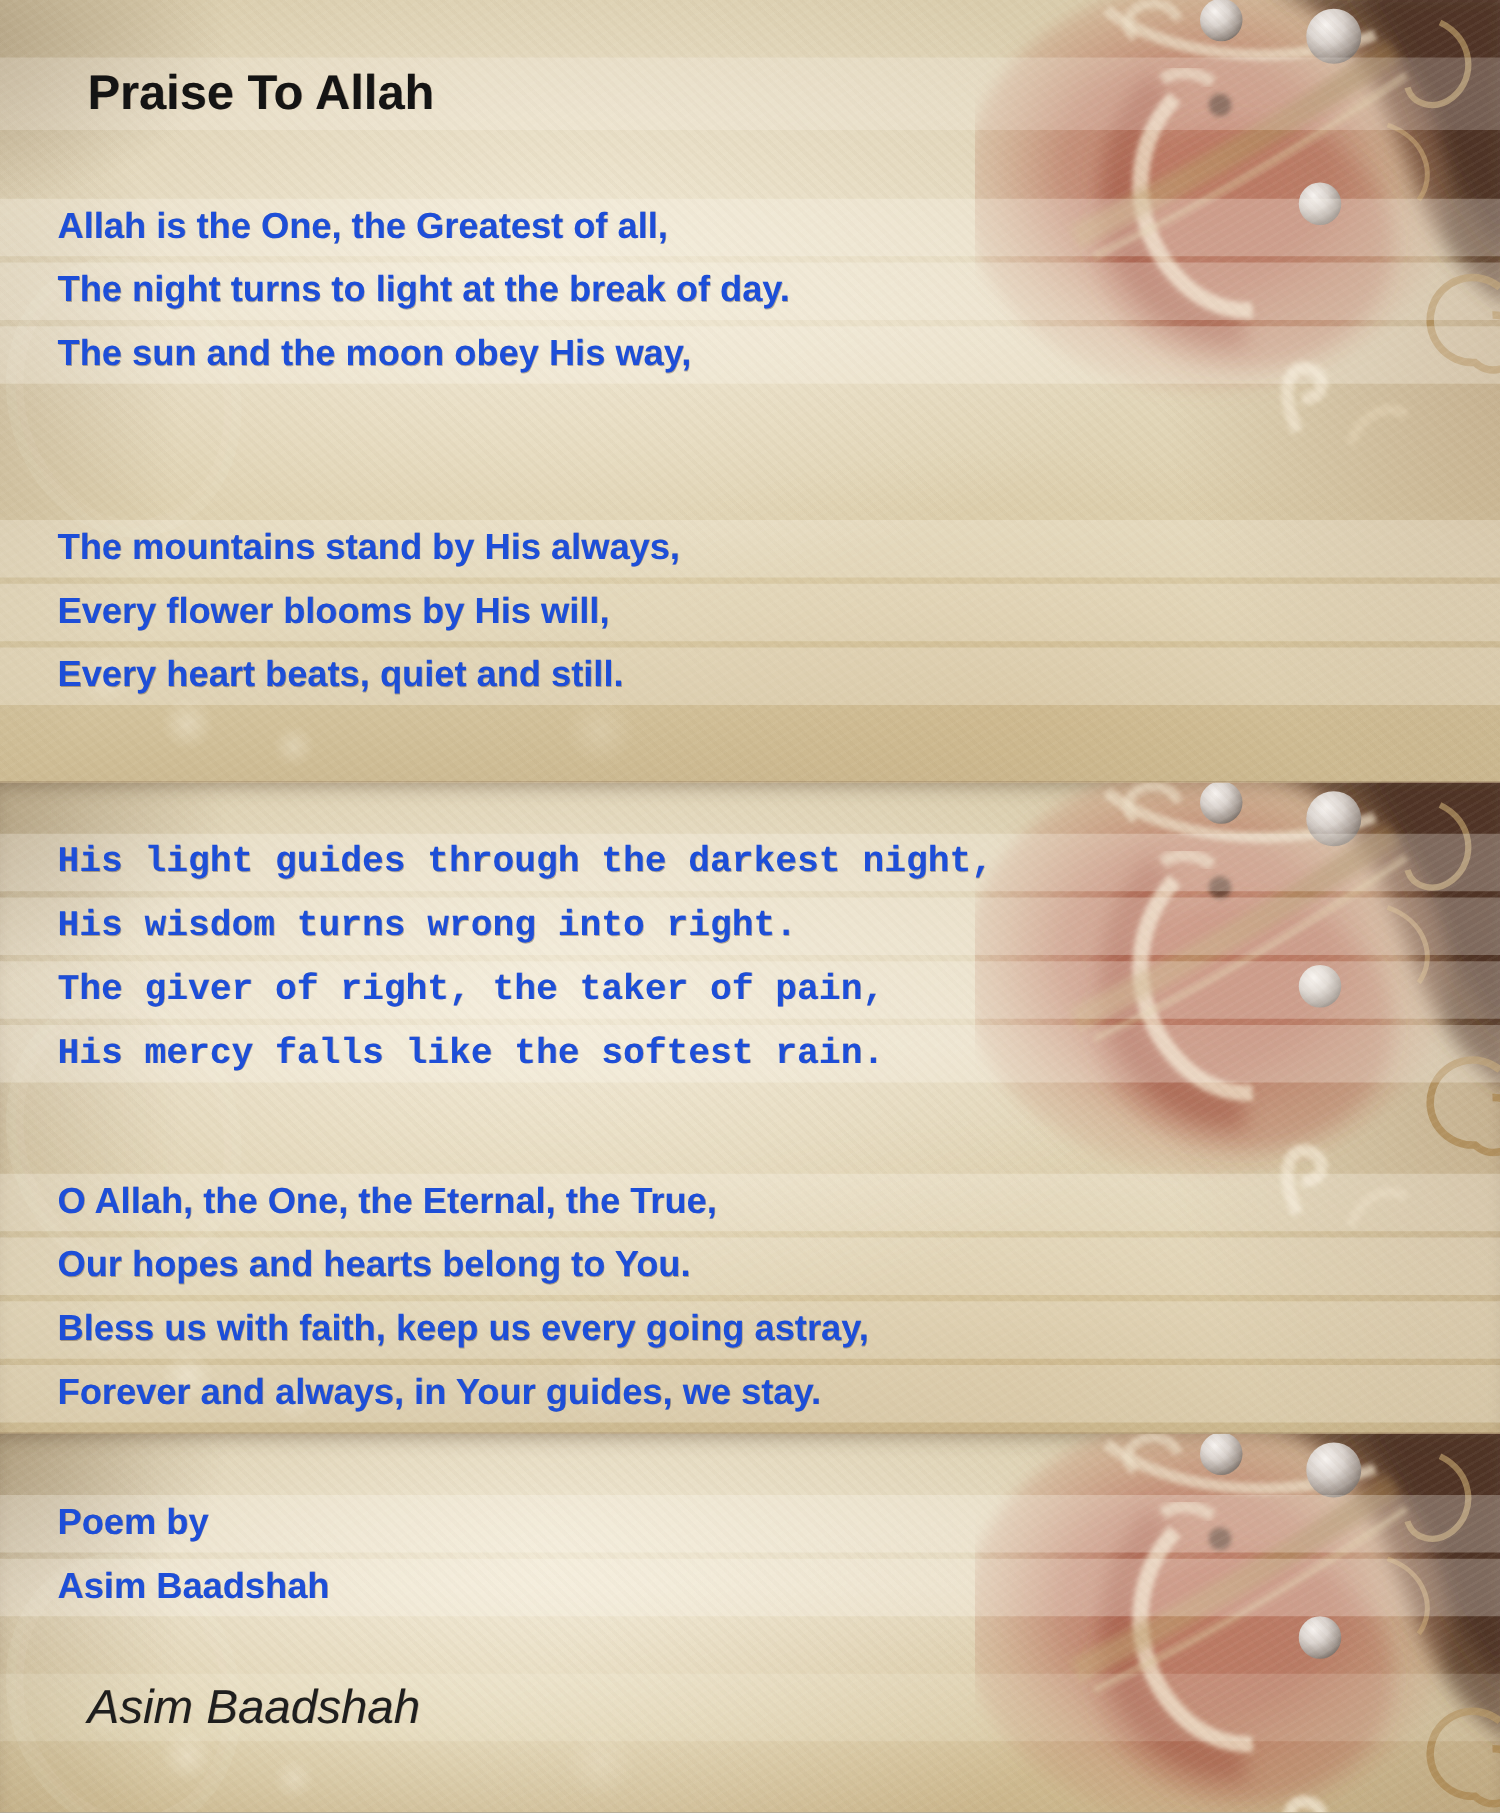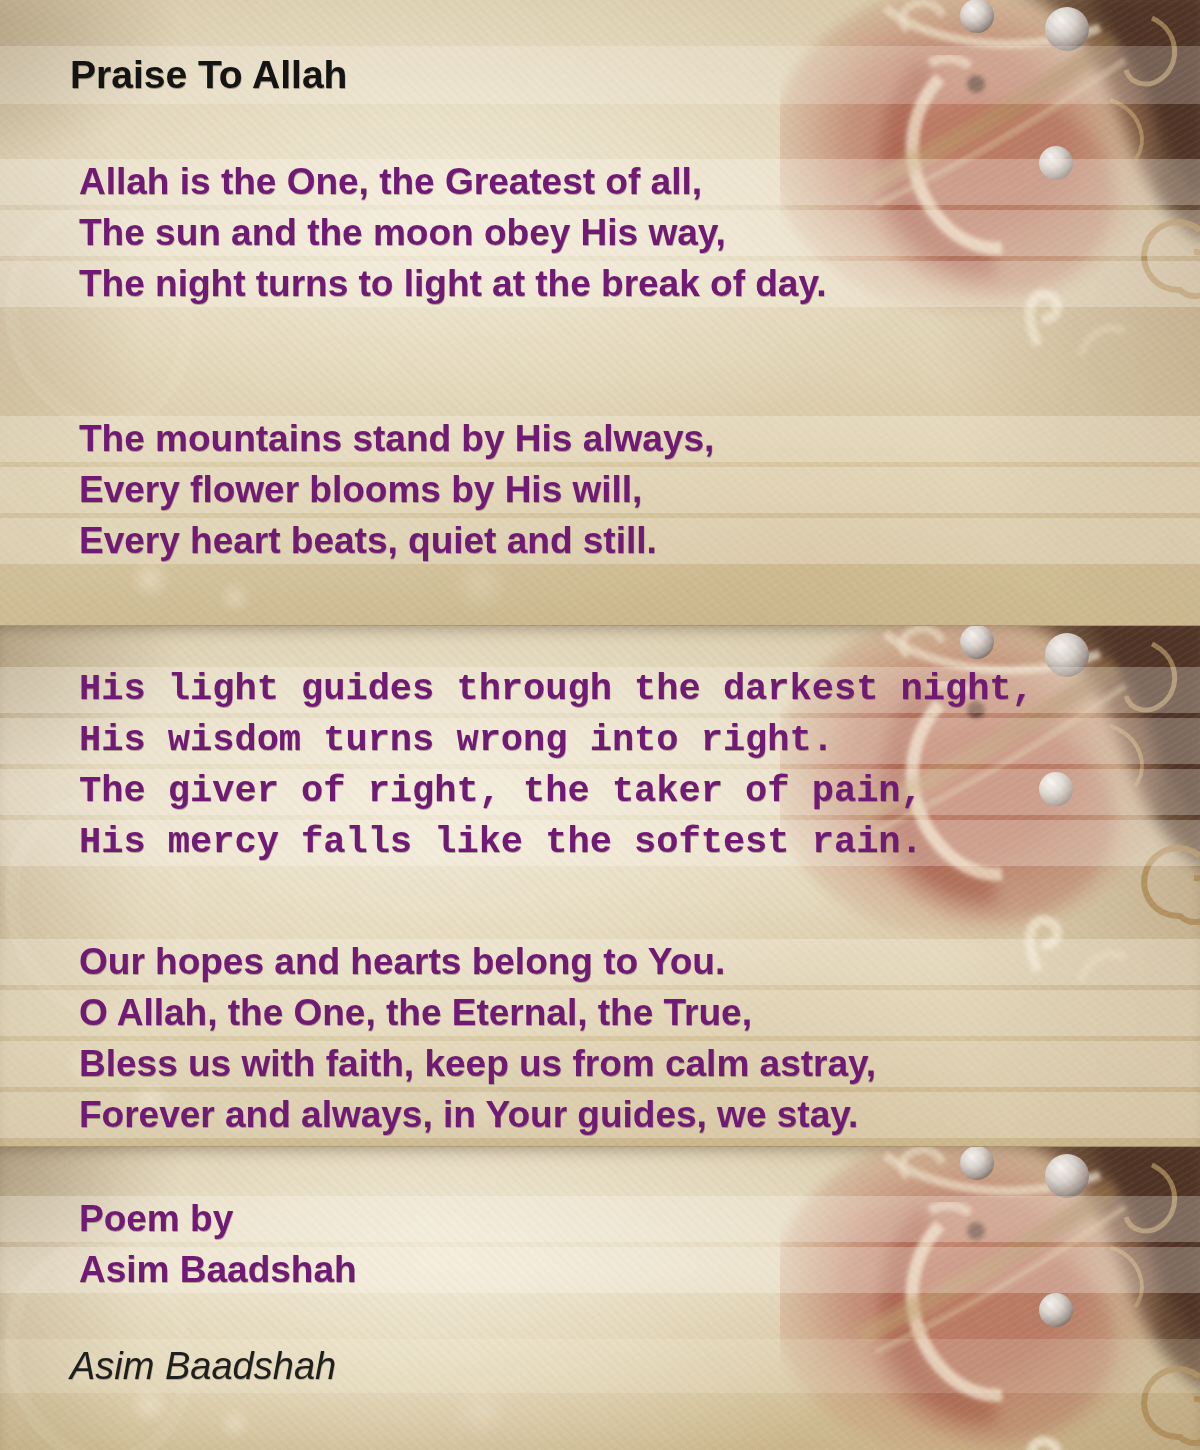--- a/index.html
+++ b/index.html
@@ -43,22 +43,22 @@
       repeating-linear-gradient(-30deg, rgba(255,250,235,0.040) 0 2px, rgba(255,250,235,0) 2px 6px);
   }
   
   .textlayer{position:absolute;inset:0;z-index:2;}
   .band-row{position:relative;height:51px;}
   .band-row::before{
     content:"";position:absolute;left:0;right:0;top:3px;bottom:2px;
     background:rgba(255,252,244,0.27);
   }
   .band-row .txt{
-    position:relative;display:block;padding-left:79px;
-    font-weight:bold;font-size:37px;line-height:51px;color:#701a75;
+    position:relative;display:block;padding-left:46px;
+    font-weight:bold;font-size:29px;line-height:51px;color:#1d4ed8;
     text-shadow:0.5px 0.5px 0.5px rgba(60,40,20,0.35);
     white-space:nowrap;
   }
   .title-wrap{position:absolute;left:0;width:100%;top:44px;height:62px;}
   .title-wrap::before{content:"";position:absolute;inset:2px 0;background:rgba(255,252,244,0.22);}
   .title-wrap h1{
     position:relative;margin:0;padding-left:70px;
     font-size:39px;line-height:62px;font-weight:bold;color:#141414;
     text-shadow:0.5px 0.5px 0.5px rgba(60,40,20,0.4);
   }
@@ -155,25 +155,25 @@
 
     <div class="title-wrap">
       <h1>Praise To Allah</h1>
     </div>
 
     <div class="stanza stanza-1">
       <div class="band-row">
           <span class="txt">Allah is the One, the Greatest of all,</span>
         </div>
       <div class="band-row">
+          <span class="txt">The night turns to light at the break of day.</span>
+        </div>
+      <div class="band-row">
           <span class="txt">The sun and the moon obey His way,</span>
         </div>
-      <div class="band-row">
-          <span class="txt">The night turns to light at the break of day.</span>
-        </div>
     </div>
 
     <div class="stanza stanza-2">
       <div class="band-row">
           <span class="txt">The mountains stand by His always,</span>
         </div>
       <div class="band-row">
           <span class="txt">Every flower blooms by His will,</span>
         </div>
       <div class="band-row">
@@ -191,27 +191,27 @@
       <div class="band-row">
           <span class="txt">The giver of right, the taker of pain,</span>
         </div>
       <div class="band-row">
           <span class="txt">His mercy falls like the softest rain.</span>
         </div>
     </div>
 
     <div class="stanza stanza-4">
       <div class="band-row">
+          <span class="txt">O Allah, the One, the Eternal, the True,</span>
+        </div>
+      <div class="band-row">
           <span class="txt">Our hopes and hearts belong to You.</span>
         </div>
       <div class="band-row">
-          <span class="txt">O Allah, the One, the Eternal, the True,</span>
-        </div>
-      <div class="band-row">
-          <span class="txt">Bless us with faith, keep us from calm astray,</span>
+          <span class="txt">Bless us with faith, keep us every going astray,</span>
         </div>
       <div class="band-row">
           <span class="txt">Forever and always, in Your guides, we stay.</span>
         </div>
     </div>
 
     <div class="byline">
       <div class="band-row">
           <span class="txt">Poem by</span>
         </div>

